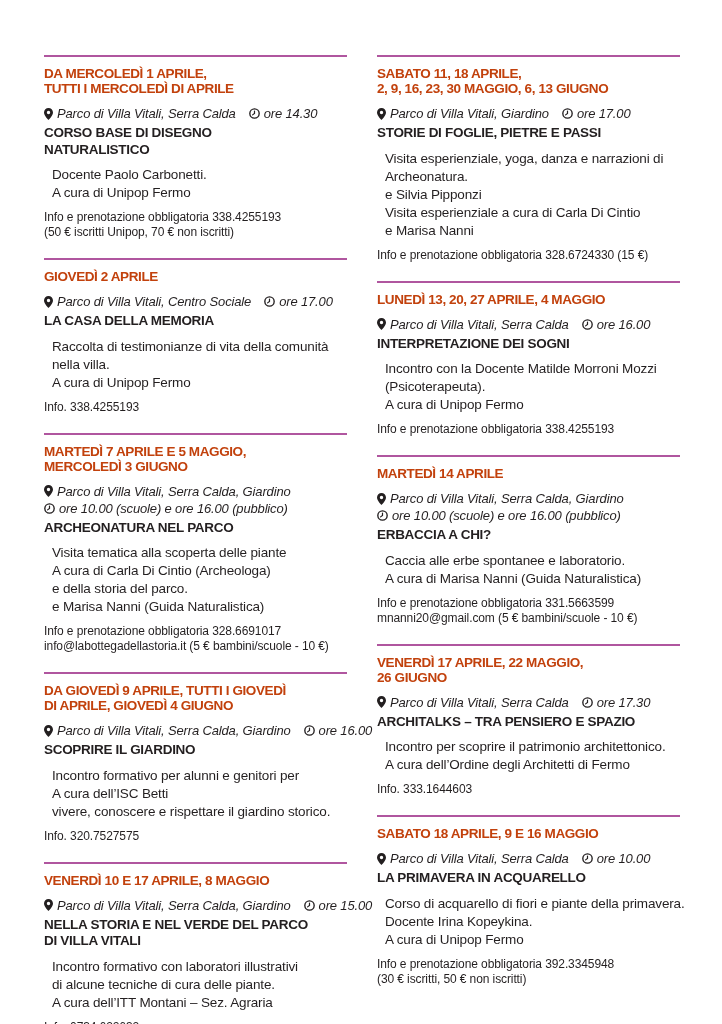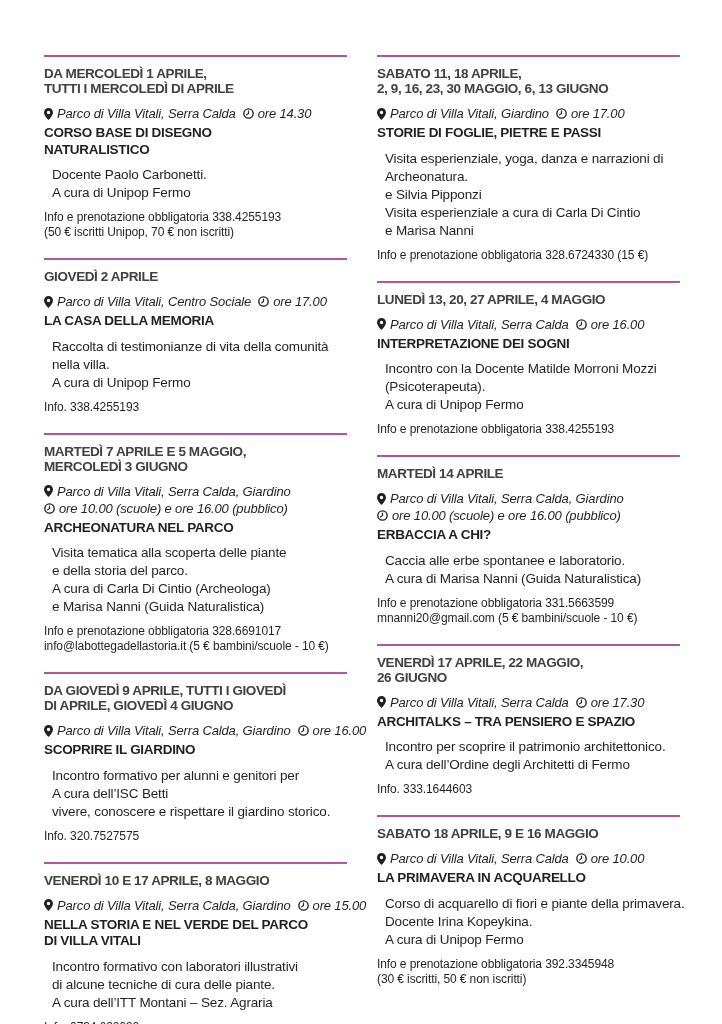--- a/index.html
+++ b/index.html
@@ -8,27 +8,27 @@
     width: 722px; height: 1024px;
     background: #ffffff;
     color: #231f20;
     font-family: "Liberation Sans", sans-serif;
     overflow: hidden;
   }
   main { display: flex; gap: 30px; padding: 55px 42px 0 44px; }
   .column { flex: 0 0 303px; width: 303px; }
   .event { border-top: 2px solid #b0569f; padding: 9px 0 18px; }
   .date {
-    margin: 0 0 9px; color: #404040;
+    margin: 0 0 9px; color: #c2410c;
     font-size: 13.5px; font-weight: bold;
     letter-spacing: -0.4px; line-height: 15px;
   }
   .date span, .title span, .body span, .info span { display: block; white-space: nowrap; }
   .meta { font-style: italic; font-size: 13px; letter-spacing: -0.15px; line-height: 17px; margin: 0 0 3px; }
-  .meta-line { display: flex; align-items: center; white-space: nowrap; }
+  .meta-line { display: flex; align-items: center; white-space: nowrap; gap: 6px; }
   .meta-seg { display: inline-flex; align-items: center; }
   .meta-seg + .meta-seg { margin-left: 7px; justify-content: center; }
   .meta-seg .icn { display: inline-flex; margin-right: 4px; flex: 0 0 auto; }
   .meta-seg svg { display: block; }
   .title { margin: 2px 0 4px; font-size: 13.5px; font-weight: bold; letter-spacing: -0.3px; line-height: 16.5px; }
   .body { margin: 8px; font-size: 13.5px; letter-spacing: -0.15px; line-height: 18px; }
   .info { margin: 5px 0 0; font-size: 12px; letter-spacing: -0.1px; line-height: 15px; }
 </style>
 </head>
 <body>
@@ -137,22 +137,22 @@
               </span>
               <span>ore 10.00 (scuole) e ore 16.00 (pubblico)</span>
             </span>
           </div>
         </div>
         <h3 class="title">
           <span>ARCHEONATURA NEL PARCO</span>
         </h3>
         <p class="body">
           <span>Visita tematica alla scoperta delle piante</span>
+          <span>A cura di Carla Di Cintio (Archeologa)</span>
           <span>e della storia del parco.</span>
-          <span>A cura di Carla Di Cintio (Archeologa)</span>
           <span>e Marisa Nanni (Guida Naturalistica)</span>
         </p>
         <p class="info">
           <span>Info e prenotazione obbligatoria 328.6691017</span>
           <span>info@labottegadellastoria.it (5 € bambini/scuole - 10 €)</span>
         </p>
       </article>
       <article class="event">
         <h2 class="date">
           <span>DA GIOVEDÌ 9 APRILE, TUTTI I GIOVEDÌ</span>

